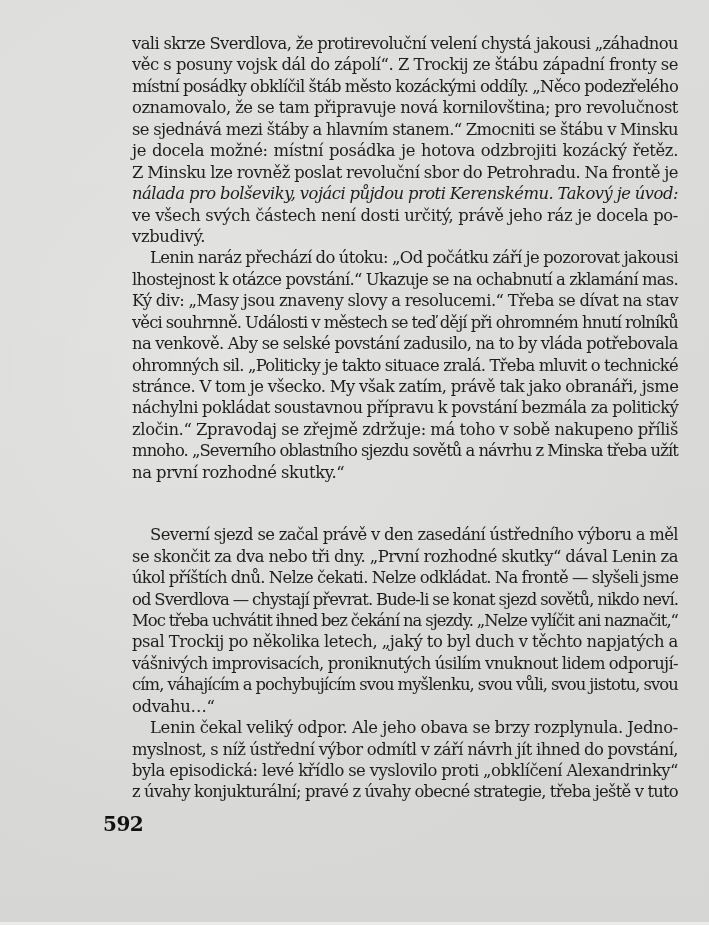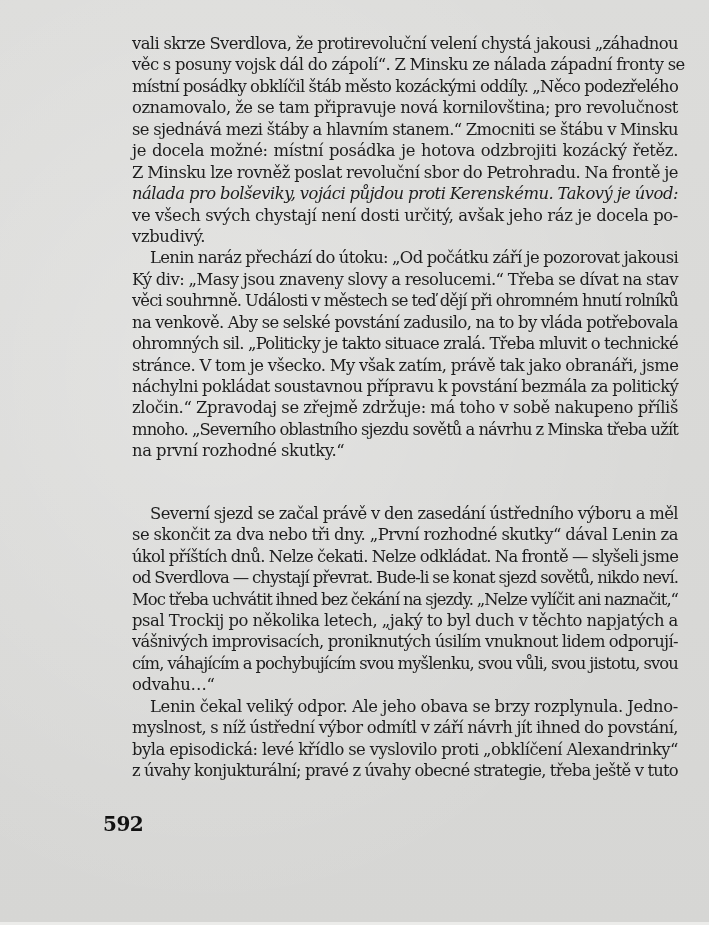--- a/index.html
+++ b/index.html
@@ -63,30 +63,31 @@
       color: #111;
       letter-spacing: -0.5px;
     }
   </style>
 </head>
 <body>
 
 <div class="page">
   <div class="text-block" id="text-block">
       <span class="line" style="letter-spacing: -0.6px;">vali skrze Sverdlova, že protirevoluční velení chystá jakousi „záhadnou</span>
-      <span class="line" style="letter-spacing: -0.5px;">věc s posuny vojsk dál do zápolí“. Z Minsku ze nálada západní fronty se</span>
+      <span class="line" style="letter-spacing: -0.5px;">věc s posuny vojsk dál do zápolí“. Z Trockij ze štábu západní fronty se</span>
       <span class="line" style="letter-spacing: -0.75px;">místní posádky obklíčil štáb město kozáckými oddíly. „Něco podezřelého</span>
       <span class="line" style="letter-spacing: -0.45px;">oznamovalo, že se tam připravuje nová kornilovština; pro revolučnost</span>
       <span class="line" style="letter-spacing: -0.6px;">se sjednává mezi štáby a hlavním stanem.“ Zmocniti se štábu v Minsku</span>
       <span class="line">je docela možné: místní posádka je hotova odzbrojiti kozácký řetěz.</span>
       <span class="line" style="letter-spacing: -0.45px;">Z Minsku lze rovněž poslat revoluční sbor do Petrohradu. Na frontě je</span>
       <span class="line" style="letter-spacing: -0.5px; font-style: italic;">nálada pro bolševiky, vojáci půjdou proti Kerenskému. Takový je úvod:</span>
-      <span class="line">ve všech svých chystají není dosti určitý, avšak jeho ráz je docela po-</span>
+      <span class="line">ve všech svých částech není dosti určitý, právě jeho ráz je docela po-</span>
       <span class="line last">vzbudivý.</span>
       <span class="line indent" style="letter-spacing: -0.65px;">Lenin naráz přechází do útoku: „Od počátku září je pozorovat jakousi</span>
+      <span class="line" style="letter-spacing: -0.75px;">lhostejnost k otázce povstání.“ Ukazuje se na ochabnutí a zklamání mas.</span>
       <span class="line" style="letter-spacing: -0.5px;">Ký div: „Masy jsou znaveny slovy a resolucemi.“ Třeba se dívat na stav</span>
       <span class="line" style="letter-spacing: -0.9px;">věci souhrnně. Události v městech se teď dějí při ohromném hnutí rolníků</span>
       <span class="line" style="letter-spacing: -0.65px;">na venkově. Aby se selské povstání zadusilo, na to by vláda potřebovala</span>
       <span class="line" style="letter-spacing: -0.75px;">ohromných sil. „Politicky je takto situace zralá. Třeba mluvit o technické</span>
       <span class="line" style="letter-spacing: -0.5px;">stránce. V tom je všecko. My však zatím, právě tak jako obranáři, jsme</span>
       <span class="line" style="letter-spacing: -0.55px;">náchylni pokládat soustavnou přípravu k povstání bezmála za politický</span>
       <span class="line">zločin.“ Zpravodaj se zřejmě zdržuje: má toho v sobě nakupeno příliš</span>
       <span class="line" style="letter-spacing: -0.9px;">mnoho. „Severního oblastního sjezdu sovětů a návrhu z Minska třeba užít</span>
       <span class="line last">na první rozhodné skutky.“</span>
       <span class="line indent" style="letter-spacing: -0.6px; margin-top: 41px;">Severní sjezd se začal právě v den zasedání ústředního výboru a měl</span>

